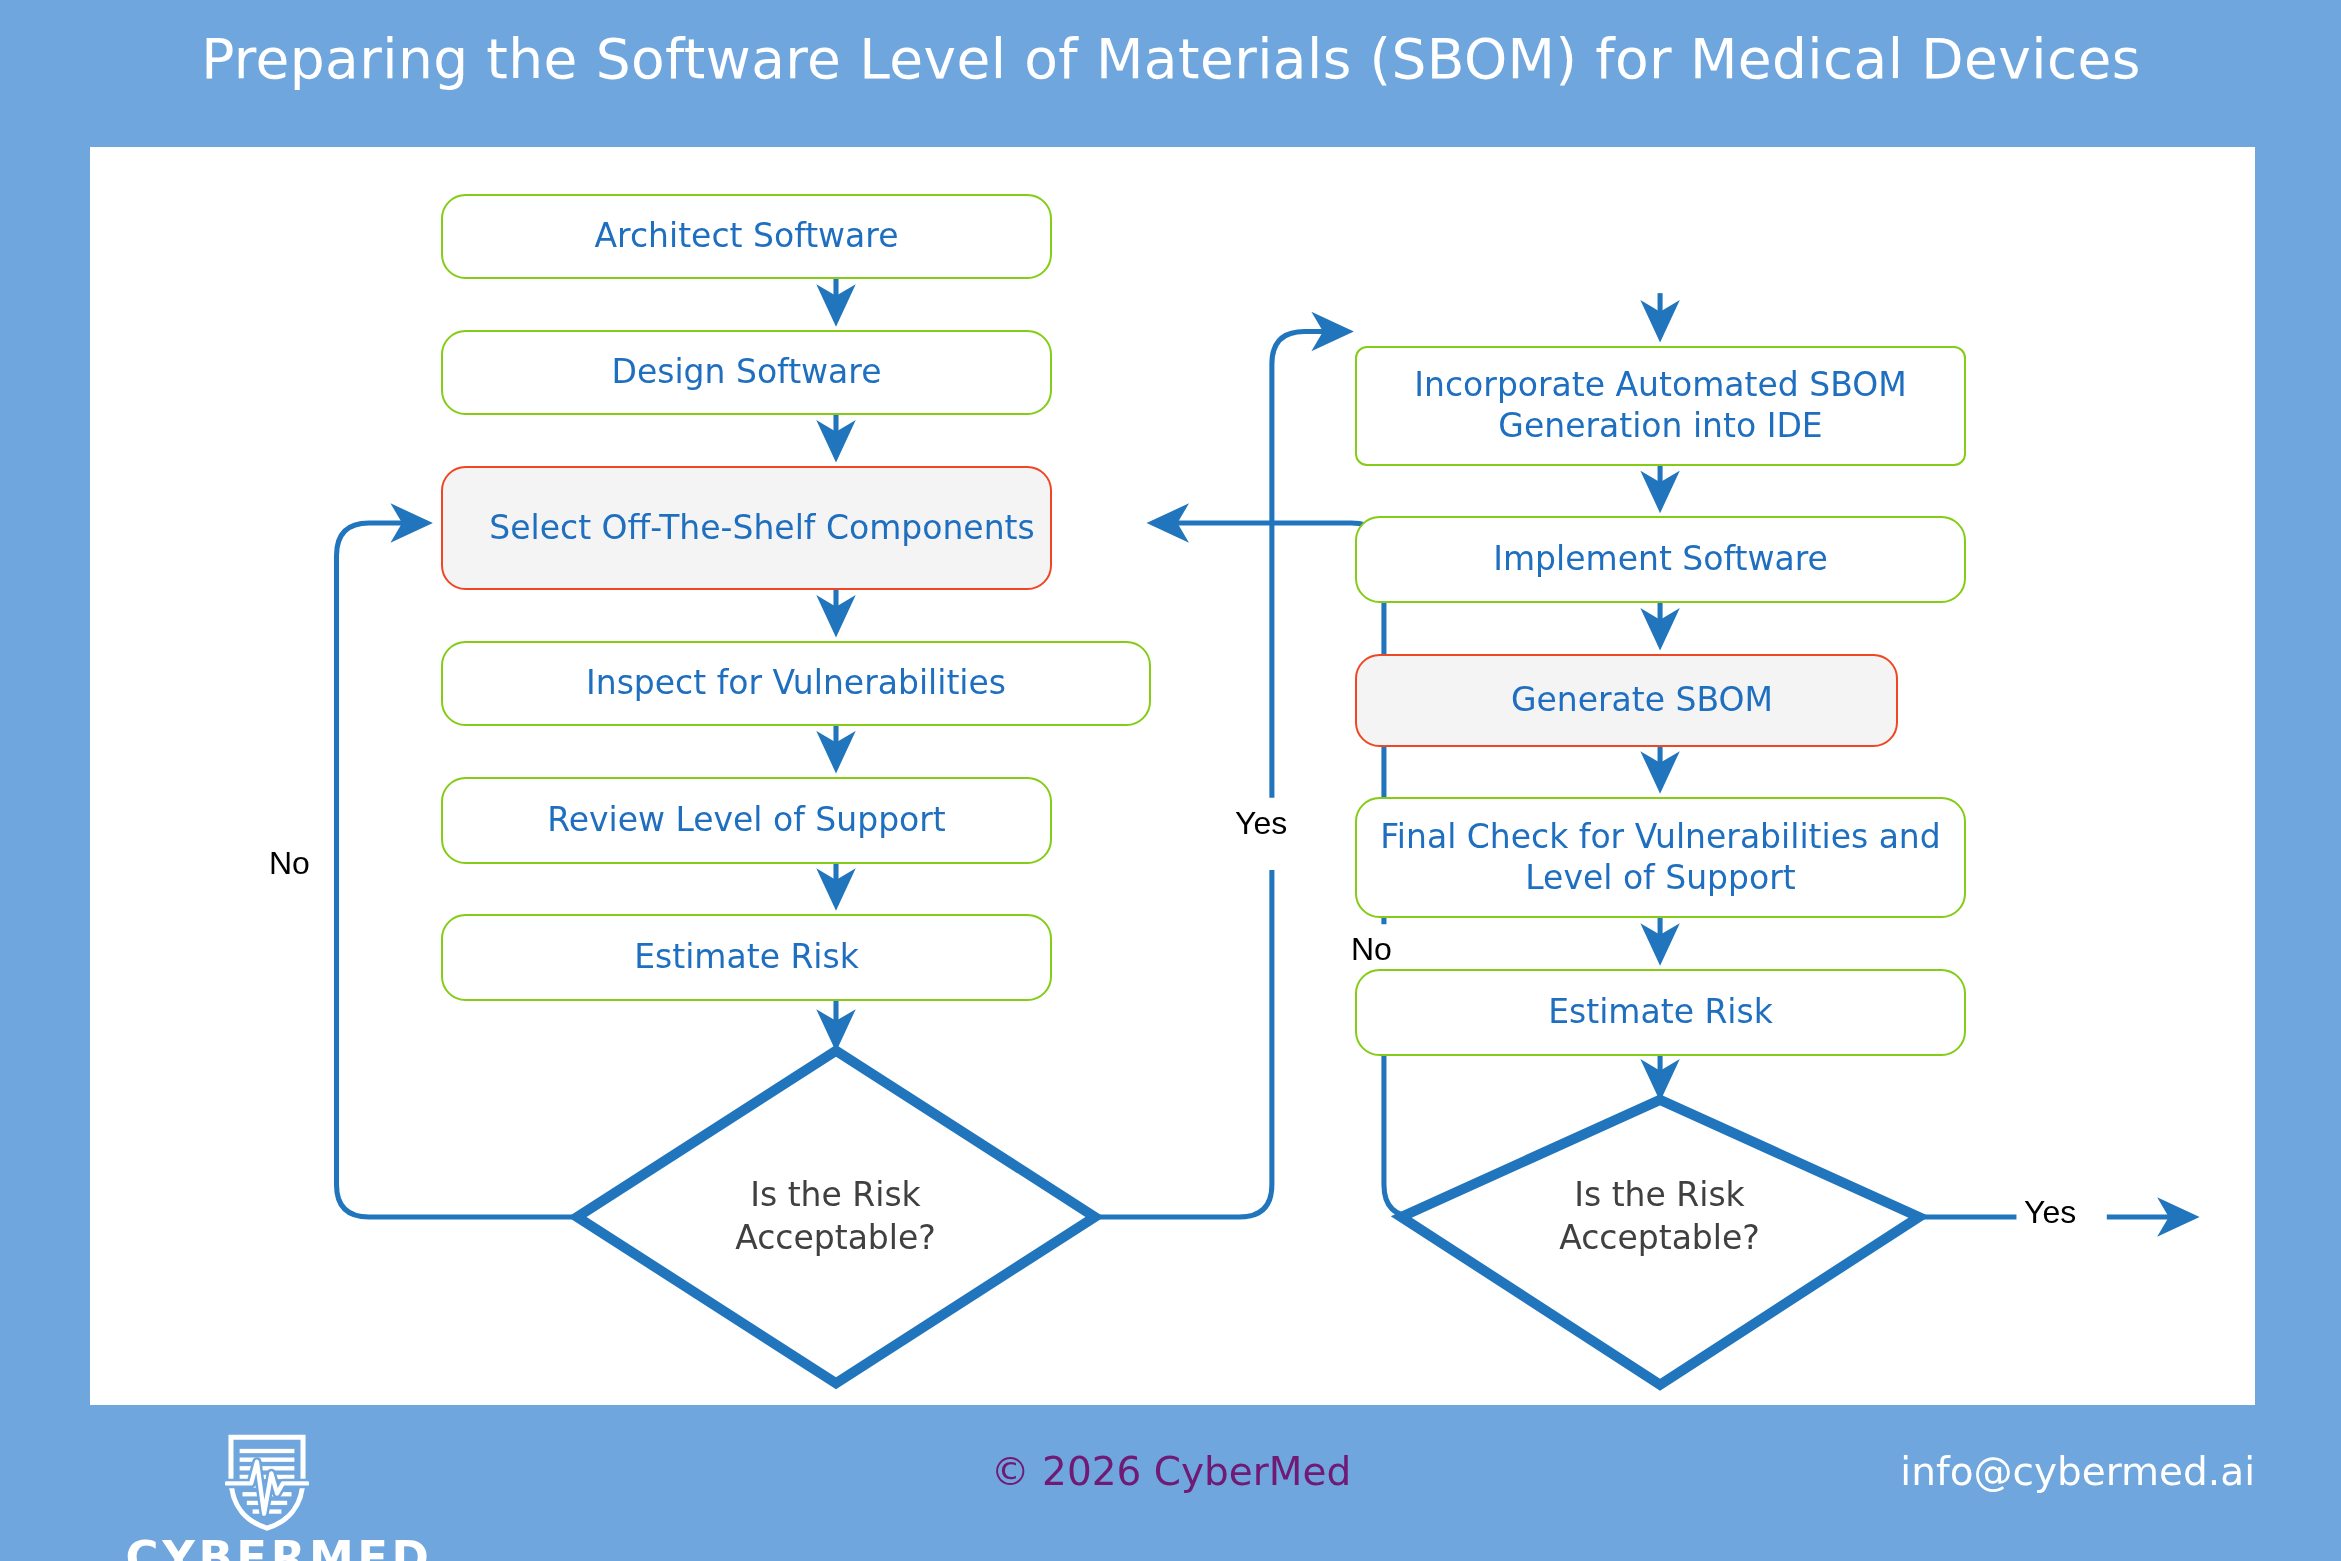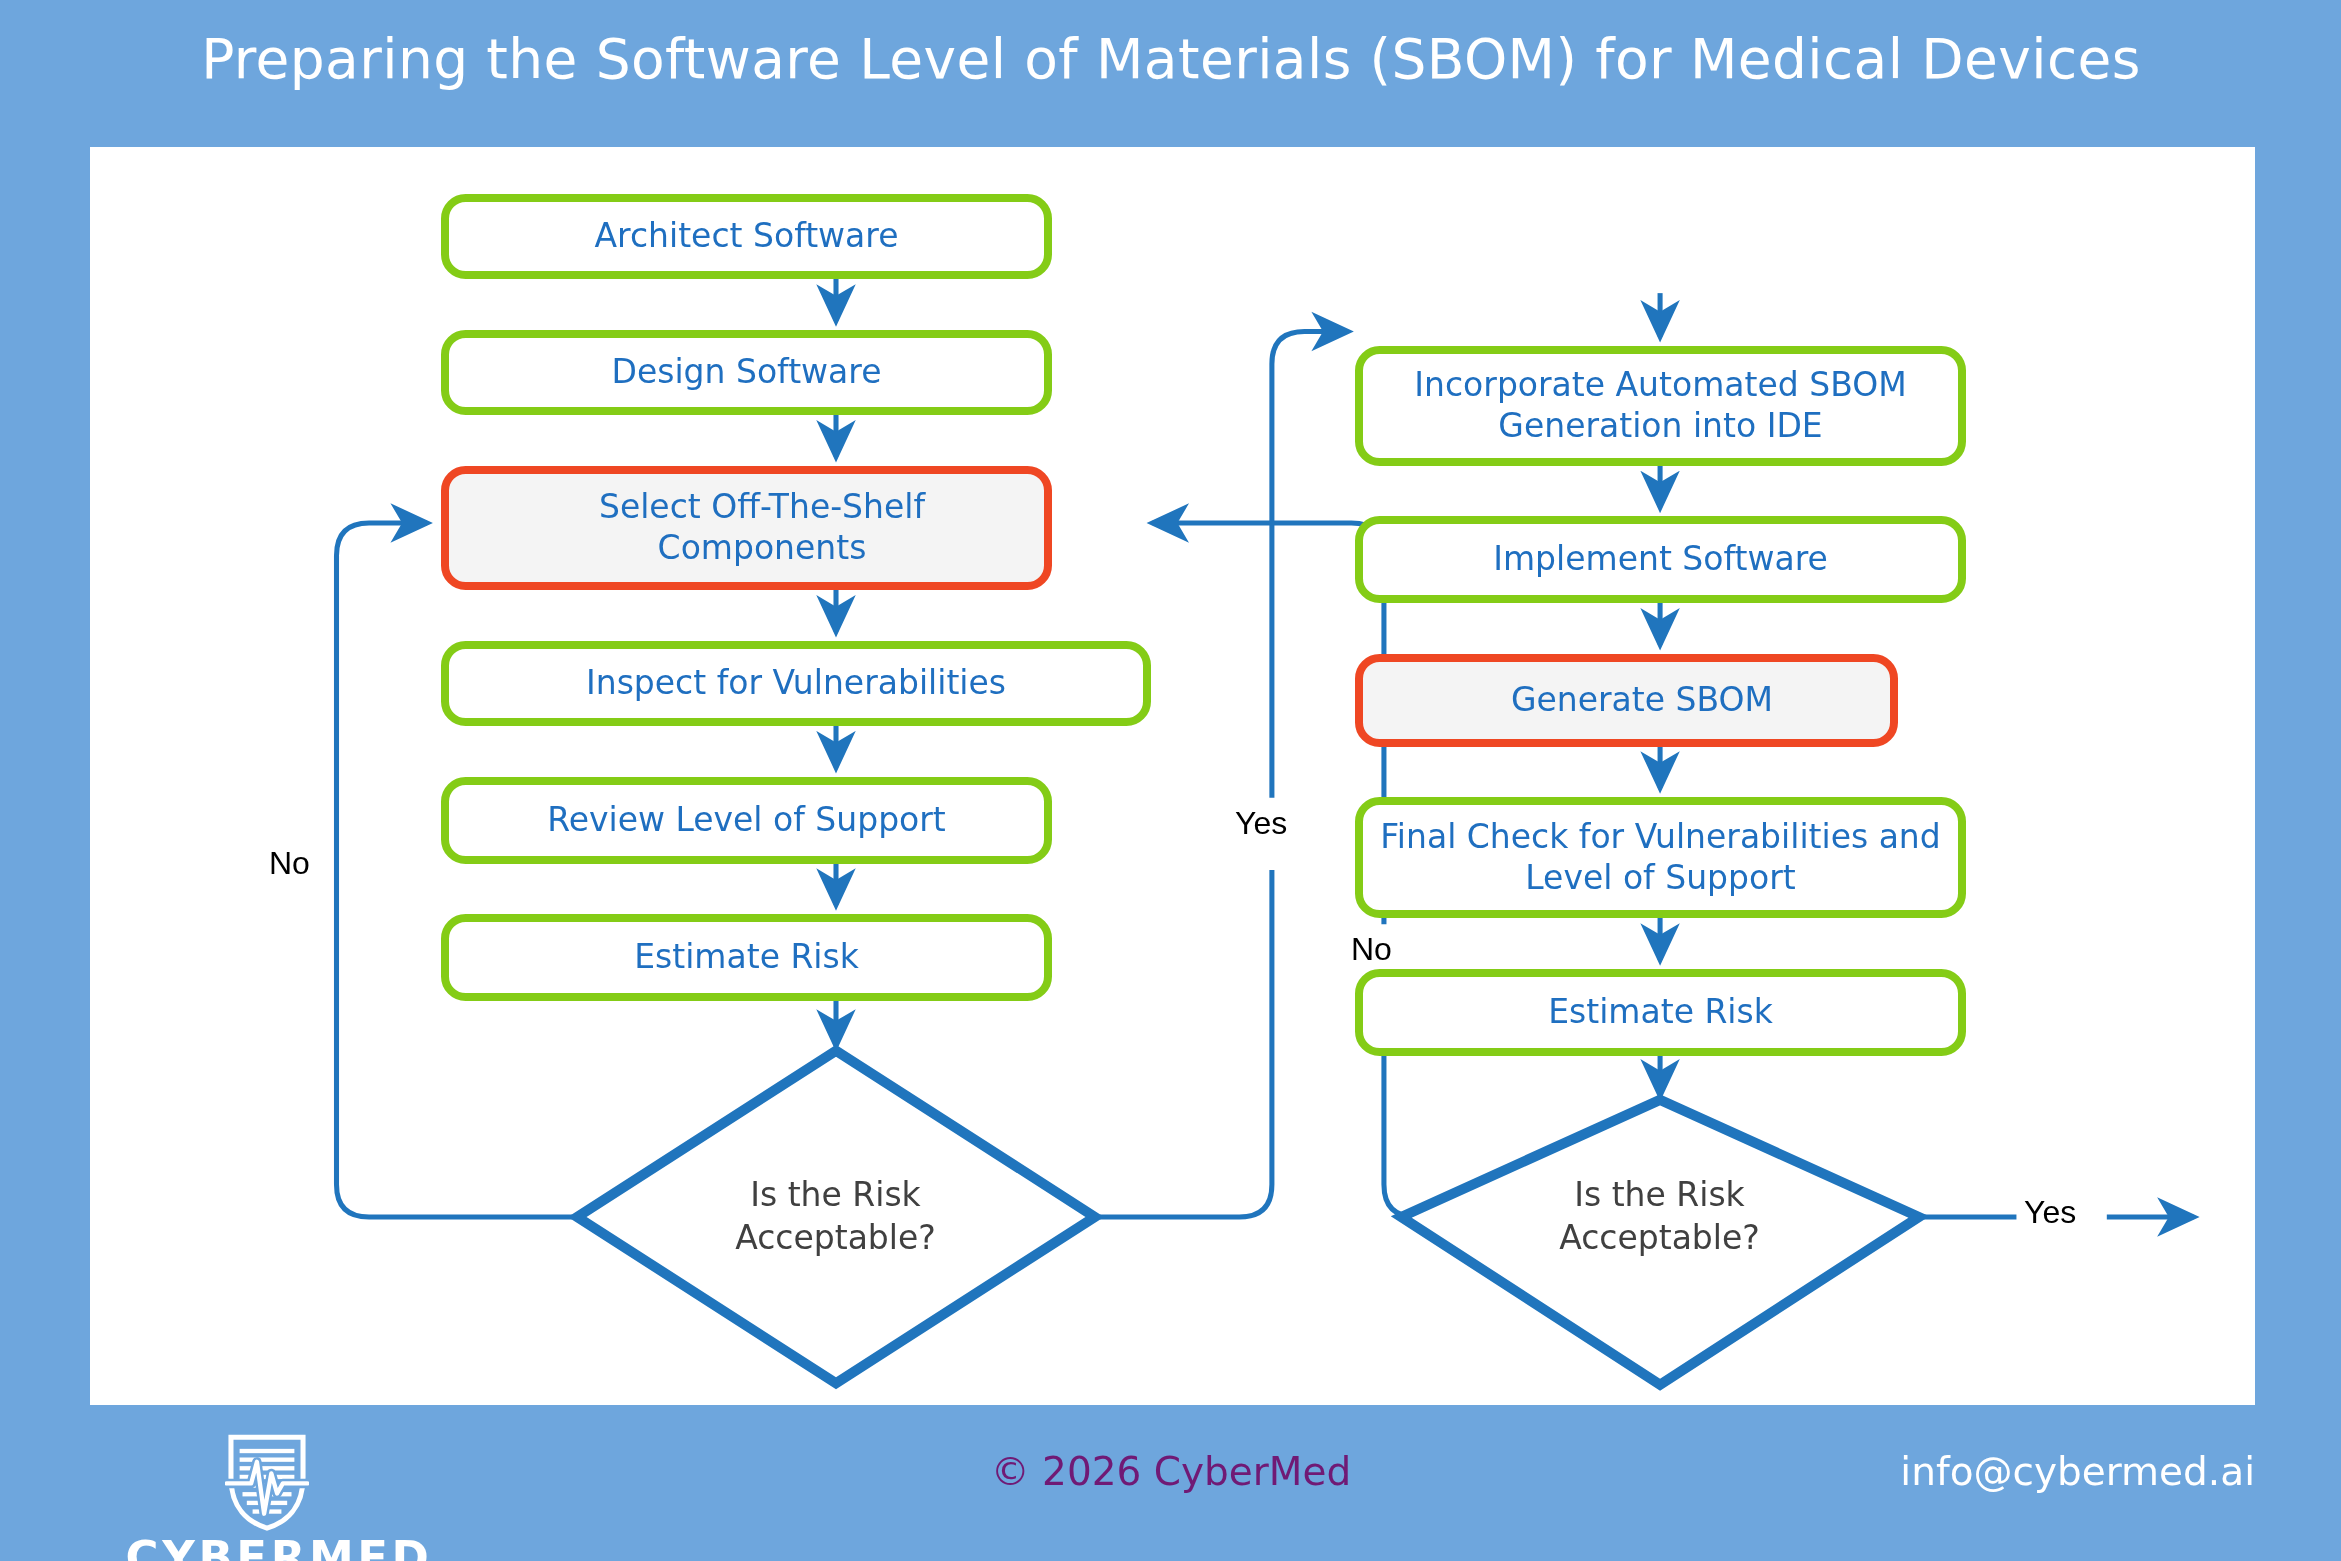--- a/index.html
+++ b/index.html
@@ -53,21 +53,21 @@
     position: absolute;
     box-sizing: border-box;
     display: flex;
     align-items: center;
     justify-content: center;
     text-align: center;
     color: #1f6fc0;
     font-size: 33px;
     line-height: 1.24;
     font-family: "DejaVu Sans", sans-serif;
-    border: 8px solid #84cc16;
+    border: 2px solid #84cc16;
     border-radius: 24.6px;
     background: #ffffff;
     padding: 2.9px 13px;
   }
   .node.highlight {
     border-color: #ef4723;
     background: #f4f4f4;
     padding-left: 44px;
   }
 
@@ -208,21 +208,21 @@
     <div class="node" style="left:351px; top:767px; width:611px; height:87px;">
       <span>Estimate Risk</span>
     </div>
 
     <div class="diamond-label" style="left:578px; top:1012px; width:335px; height:116px; flex-direction:column;">
       <span>Is the Risk</span>
       <span>Acceptable?</span>
     </div>
 
 
-    <div class="node" style="left:1265px; top:199px; width:611px; height:120px; flex-direction:column;">
+    <div class="node" style="left:1265px; top:199px; width:611px; height:120px; flex-direction:column;border-radius:12px;">
       <span>Incorporate Automated SBOM</span>
       <span>Generation into IDE</span>
     </div>
 
     <div class="node" style="left:1265px; top:369px; width:611px; height:87px;">
       <span>Implement Software</span>
     </div>
 
     <div class="node highlight" style="left:1265px; top:507px; width:543px; height:93px;">
       <span>Generate SBOM</span>

